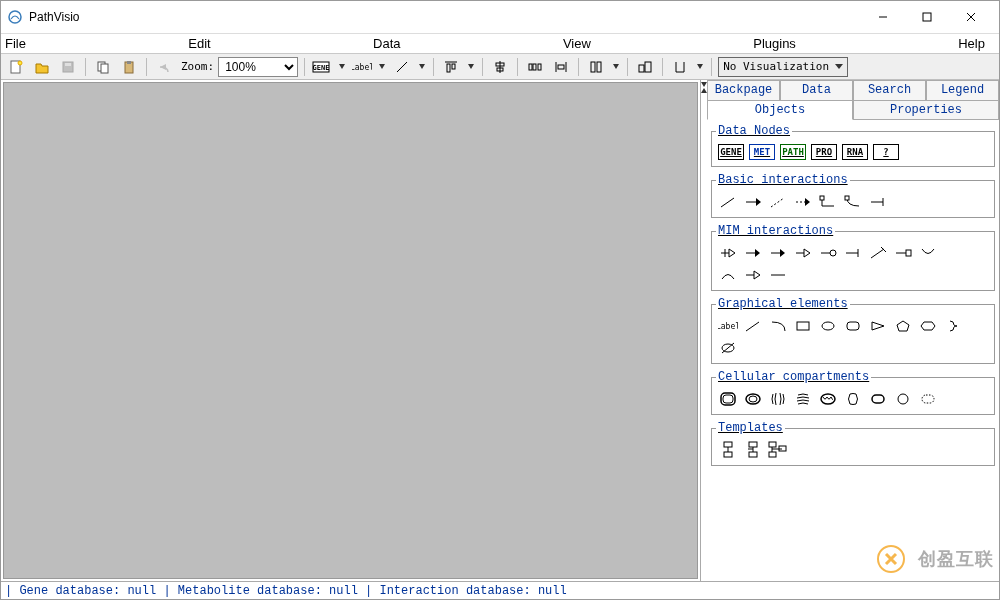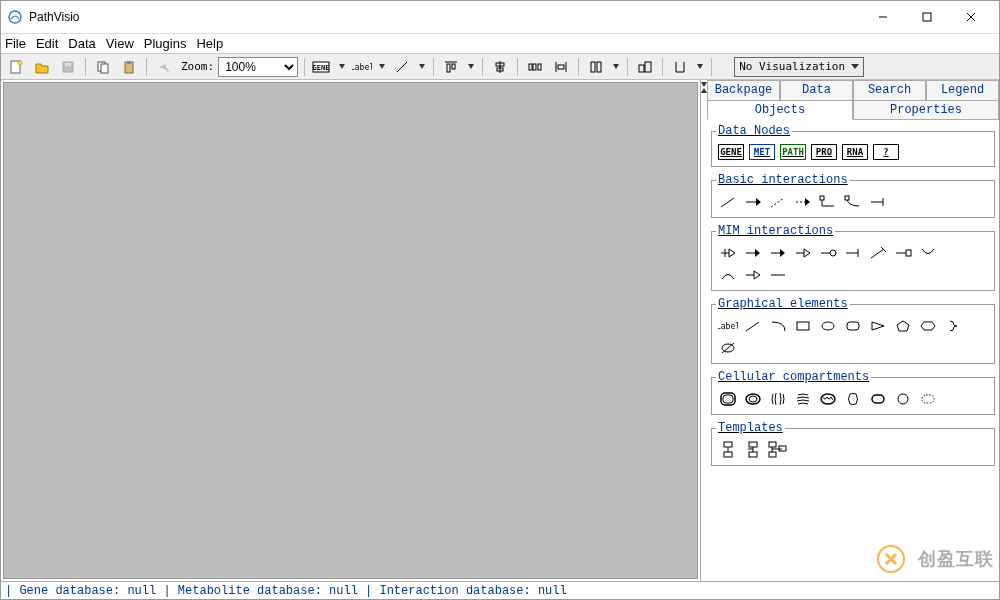--- a/index.html
+++ b/index.html
@@ -3,28 +3,28 @@
 <meta charset="utf-8">
 <style>
 * { box-sizing: border-box; margin: 0; padding: 0; }
 body { font-family: "Segoe UI", Arial, sans-serif; font-size: 12px; background: #fff; overflow: hidden; }
 .window { width: 1000px; height: 600px; border: 1px solid #999; display: flex; flex-direction: column; background: #fff; }
 .titlebar { height: 30px; display: flex; align-items: center; padding: 16px 6px; border-bottom: 1px solid #ddd; }
 .titlebar .icon { width: 16px; height: 16px; margin-right: 6px; }
 .titlebar .title { font-size: 12px; flex: 1; }
 .titlebar .wbtn { width: 44px; height: 28px; display: flex; align-items: center; justify-content: center; }
 .wbtn svg { width: 10px; height: 10px; }
-.menubar { height: 20px; display: flex; align-items: center; padding: 0 4px; border-bottom: 1px solid #c9c9c9; background: #fff; font-size: 13px; }
+.menubar { height: 20px; display: flex; align-items: center; padding: 0 4px; border-bottom: 1px solid #c9c9c9; background: #fff; font-size: 13px; justify-content: space-between; }
 .menubar span { margin-right: 10px; cursor: default; }
 .toolbar { height: 26px; display: flex; align-items: center; padding: 0 4px; border-bottom: 1px solid #bfbfbf; background: #efefef; gap: 4px; }
 .tbtn { width: 22px; height: 20px; display: flex; align-items: center; justify-content: center; border: 1px solid transparent; }
 .sep { width: 1px; height: 18px; background: #bbb; margin: 0 2px; }
 .zoom-label { font-family: monospace; font-size: 11px; margin-left: 2px; }
 .zoom-select { height: 20px; width: 80px; border: 1px solid #888; background: #fff; font-size: 12px; padding: 0 2px; }
-.viz-select { height: 20px; width: 130px; border: 1px solid #666; background: #ececec; font-family: monospace; font-size: 11px; padding: 0 4px; display:flex; align-items:center; justify-content:space-between;margin-left:16px; }
+.viz-select { height: 20px; width: 130px; border: 1px solid #666; background: #ececec; font-family: monospace; font-size: 11px; padding: 0 4px; display:flex; align-items:center; justify-content:space-between; }
 .main { flex: 1; display: flex; min-height: 0; }
 .canvas-wrap { flex: 1; position: relative; border-right: 1px solid #aaa; }
 .canvas { position: absolute; left: 2px; top: 2px; right: 2px; bottom: 2px; background: #bdbdbd; border: 1px solid #999; overflow: hidden; }
 .splitter { width: 6px; cursor: col-resize; display:flex; flex-direction:column; align-items:center; justify-content:flex-start; padding-top:2px; }
 .splitter svg { width: 6px; height: 6px; }
 .right { width: 292px; display: flex; flex-direction: column; background: #fff; }
 .tabset1 { display: flex; font-family: "Courier New", monospace; font-size: 12px; }
 .tabset1 .tab { flex: 1; height: 20px; border: 1px solid #aaa; border-bottom: none; text-align: center; line-height: 18px; background: #f5f5f5; color: #003399; }
 .tabset2 { display: flex; font-family: "Courier New", monospace; font-size: 12px; }
 .tabset2 .tab { flex: 1; height: 20px; border: 1px solid #aaa; text-align: center; line-height: 18px; background: #f5f5f5; color: #003399; }

